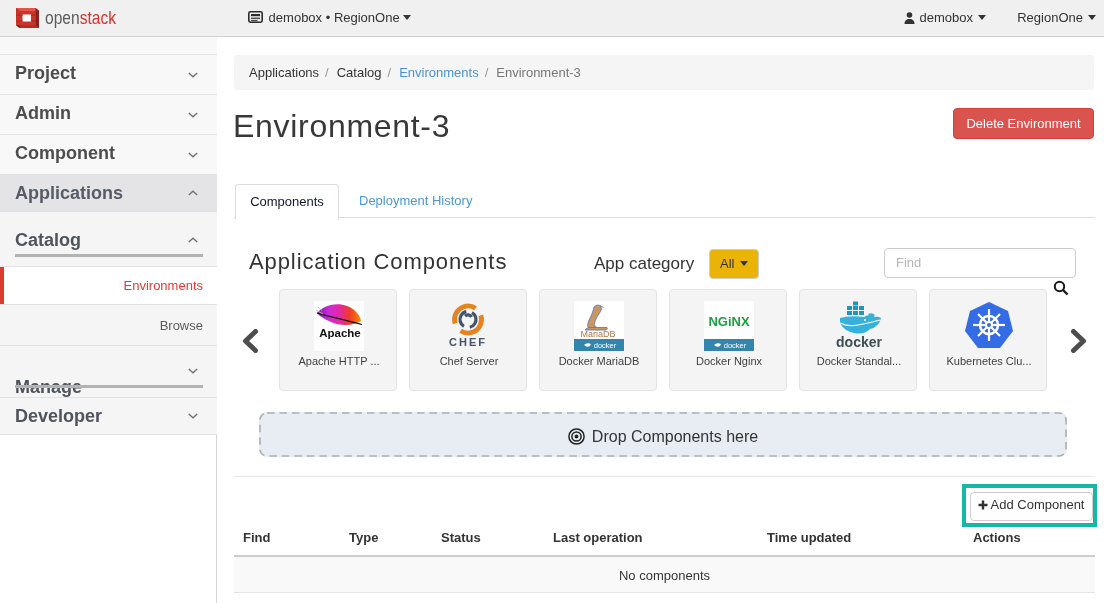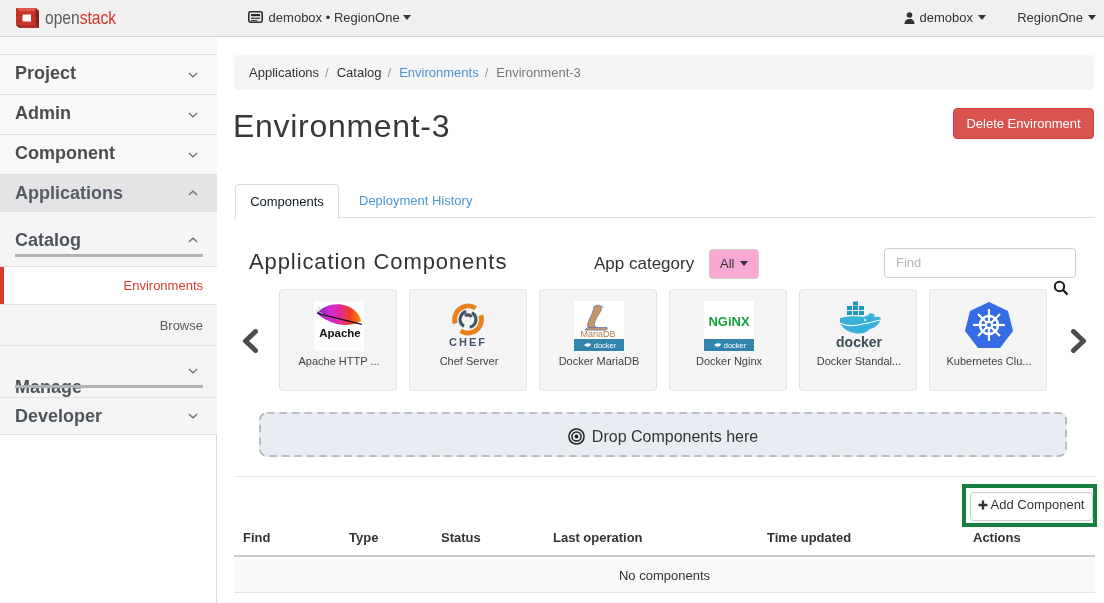--- a/index.html
+++ b/index.html
@@ -35,37 +35,37 @@
 #btn-delete { position:absolute; left:953px; top:108px; width:141px; height:31px; background:#d9534f; border:1px solid #d43f3a; border-radius:4px; color:#fff; font-size:13px; text-align:center; line-height:29px; }
 
 
 #tabline { position:absolute; left:234px; top:217px; width:861px; height:1px; background:#ddd; }
 #tab-active { position:absolute; left:235px; top:184px; width:104px; height:35px; background:#fff; border:1px solid #ddd; border-bottom:none; border-radius:4px 4px 0 0; text-align:center; line-height:33px; color:#0f172a; font-size:13px; }
 #tab-other { position:absolute; left:359px; top:184px; height:34px; line-height:34px; color:#4b97d3; font-size:13px; }
 
 
 #h-appcomp { position:absolute; left:249px; top:251px; font-size:22px; letter-spacing:0.9px; line-height:1; color:#333; }
 #lbl-appcat { position:absolute; left:594px; top:254px; font-size:17px; color:#333; }
-#dd-all { position:absolute; left:709px; top:249px; width:50px; height:30px; border:1px solid #ccc; border-radius:4px; background:#f9a8d4; font-size:13px; color:#333; text-align:center; line-height:28px; }
+#dd-all { position:absolute; left:709px; top:249px; width:50px; height:30px; border:1px solid #ccc; border-radius:4px; background:#eab308; font-size:13px; color:#333; text-align:center; line-height:28px; }
 #inp-find { position:absolute; left:884px; top:248px; width:192px; height:30px; border:1px solid #ccc; border-radius:4px; background:#fff; color:#b5b5b5; font-size:13px; line-height:28px; padding-left:11px; }
 #ico-search { position:absolute; left:1053px; top:280px; }
 
 
 .arrow { position:absolute; top:329px; }
 .tile { position:absolute; top:289px; width:118px; height:102px; background:#f4f4f4; border:1px solid #e4e4e4; border-radius:4px; }
 .tile .ic { position:absolute; left:34px; top:11px; width:50px; height:50px; }
 .tile .cap { position:absolute; left:-6px; top:64.5px; width:130px; text-align:center; font-size:11px; color:#3f3f3f; }
 
 
 #dropzone { position:absolute; left:259px; top:412px; width:808px; height:45px; background:#e8ecf3; border-radius:8px; text-align:center; line-height:50px; font-size:16px; color:#333; }
 
 #hr2 { position:absolute; left:234px; top:476px; width:861px; height:1px; background:#e7e7e7; }
 
 
-#addframe { position:absolute; left:962px; top:484px; width:135px; height:43px; border:4px solid #15803d; background:#fff;padding-left:28px; }
+#addframe { position:absolute; left:962px; top:484px; width:135px; height:43px; border:4px solid #14b8a6; background:#fff;padding-left:28px; }
 #addbtn { position:absolute; left:3.5px; top:3.5px; width:123px; height:29px; border:1px solid #ccc; border-radius:4px; background:#fff; text-align:center; line-height:23px; font-size:13px; color:#333; }
 
 
 .th { position:absolute; top:530px; font-size:13px; font-weight:bold; line-height:15px; color:#333; }
 #thline { position:absolute; left:234px; top:554.5px; width:861px; height:2px; background:#cccccc; }
 #norow { position:absolute; left:234px; top:556.5px; width:861px; height:36px; background:#f9f9f9; border-bottom:1px solid #e4e4e4; text-align:center; line-height:37px; font-size:13px; color:#333; }
 </style>
 </head>
 <body>
 <div id="app">

